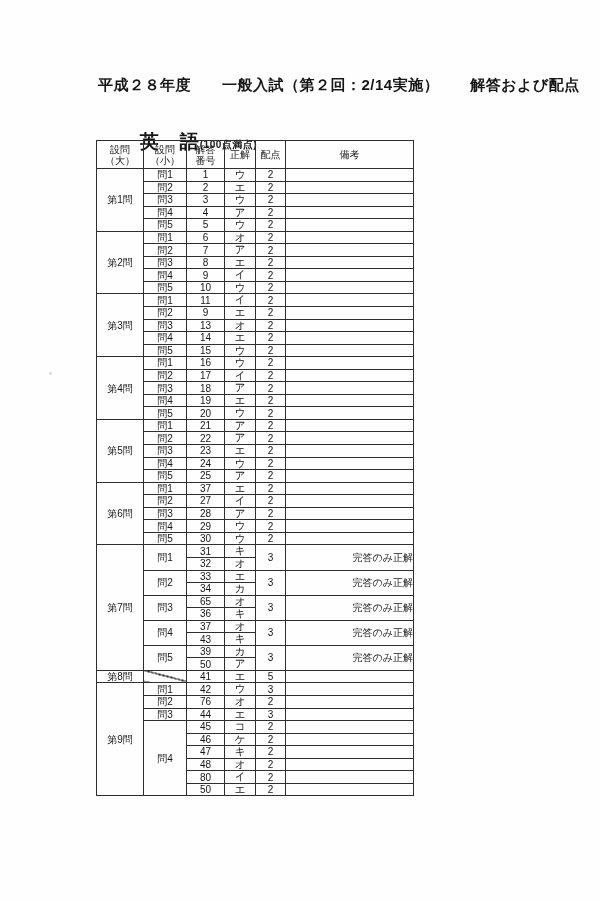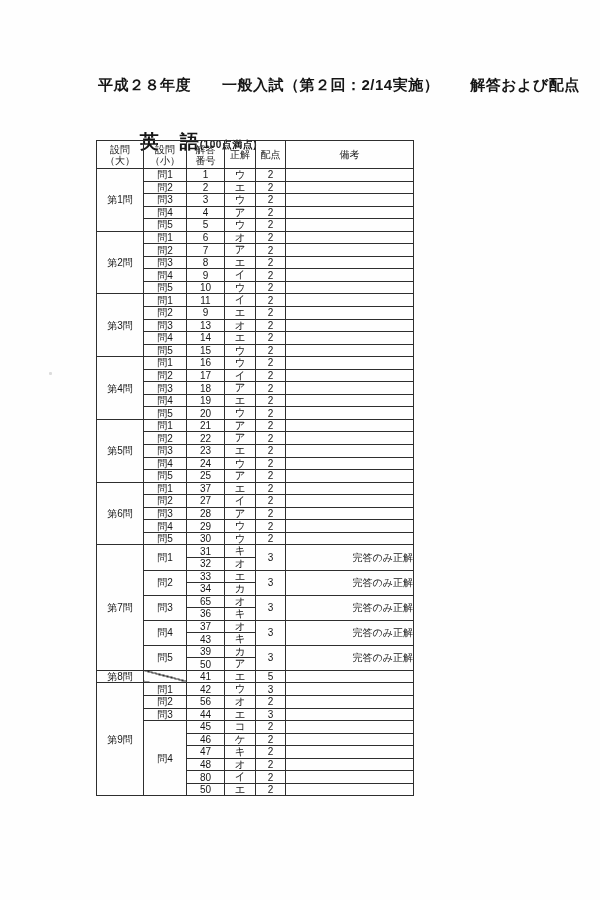--- a/index.html
+++ b/index.html
@@ -356,21 +356,21 @@
         <tr>
           <td class="c-major" rowspan="9">第9問</td>
           <td class="c-minor">問1</td>
           <td class="c-no">42</td>
           <td class="c-ans">ウ</td>
           <td class="c-pts">3</td>
           <td class="c-note"></td>
         </tr>
         <tr>
           <td class="c-minor">問2</td>
-          <td class="c-no">56</td>
+          <td class="c-no">76</td>
           <td class="c-ans">オ</td>
           <td class="c-pts">2</td>
           <td class="c-note"></td>
         </tr>
         <tr>
           <td class="c-minor">問3</td>
           <td class="c-no">44</td>
           <td class="c-ans">エ</td>
           <td class="c-pts">3</td>
           <td class="c-note"></td>

